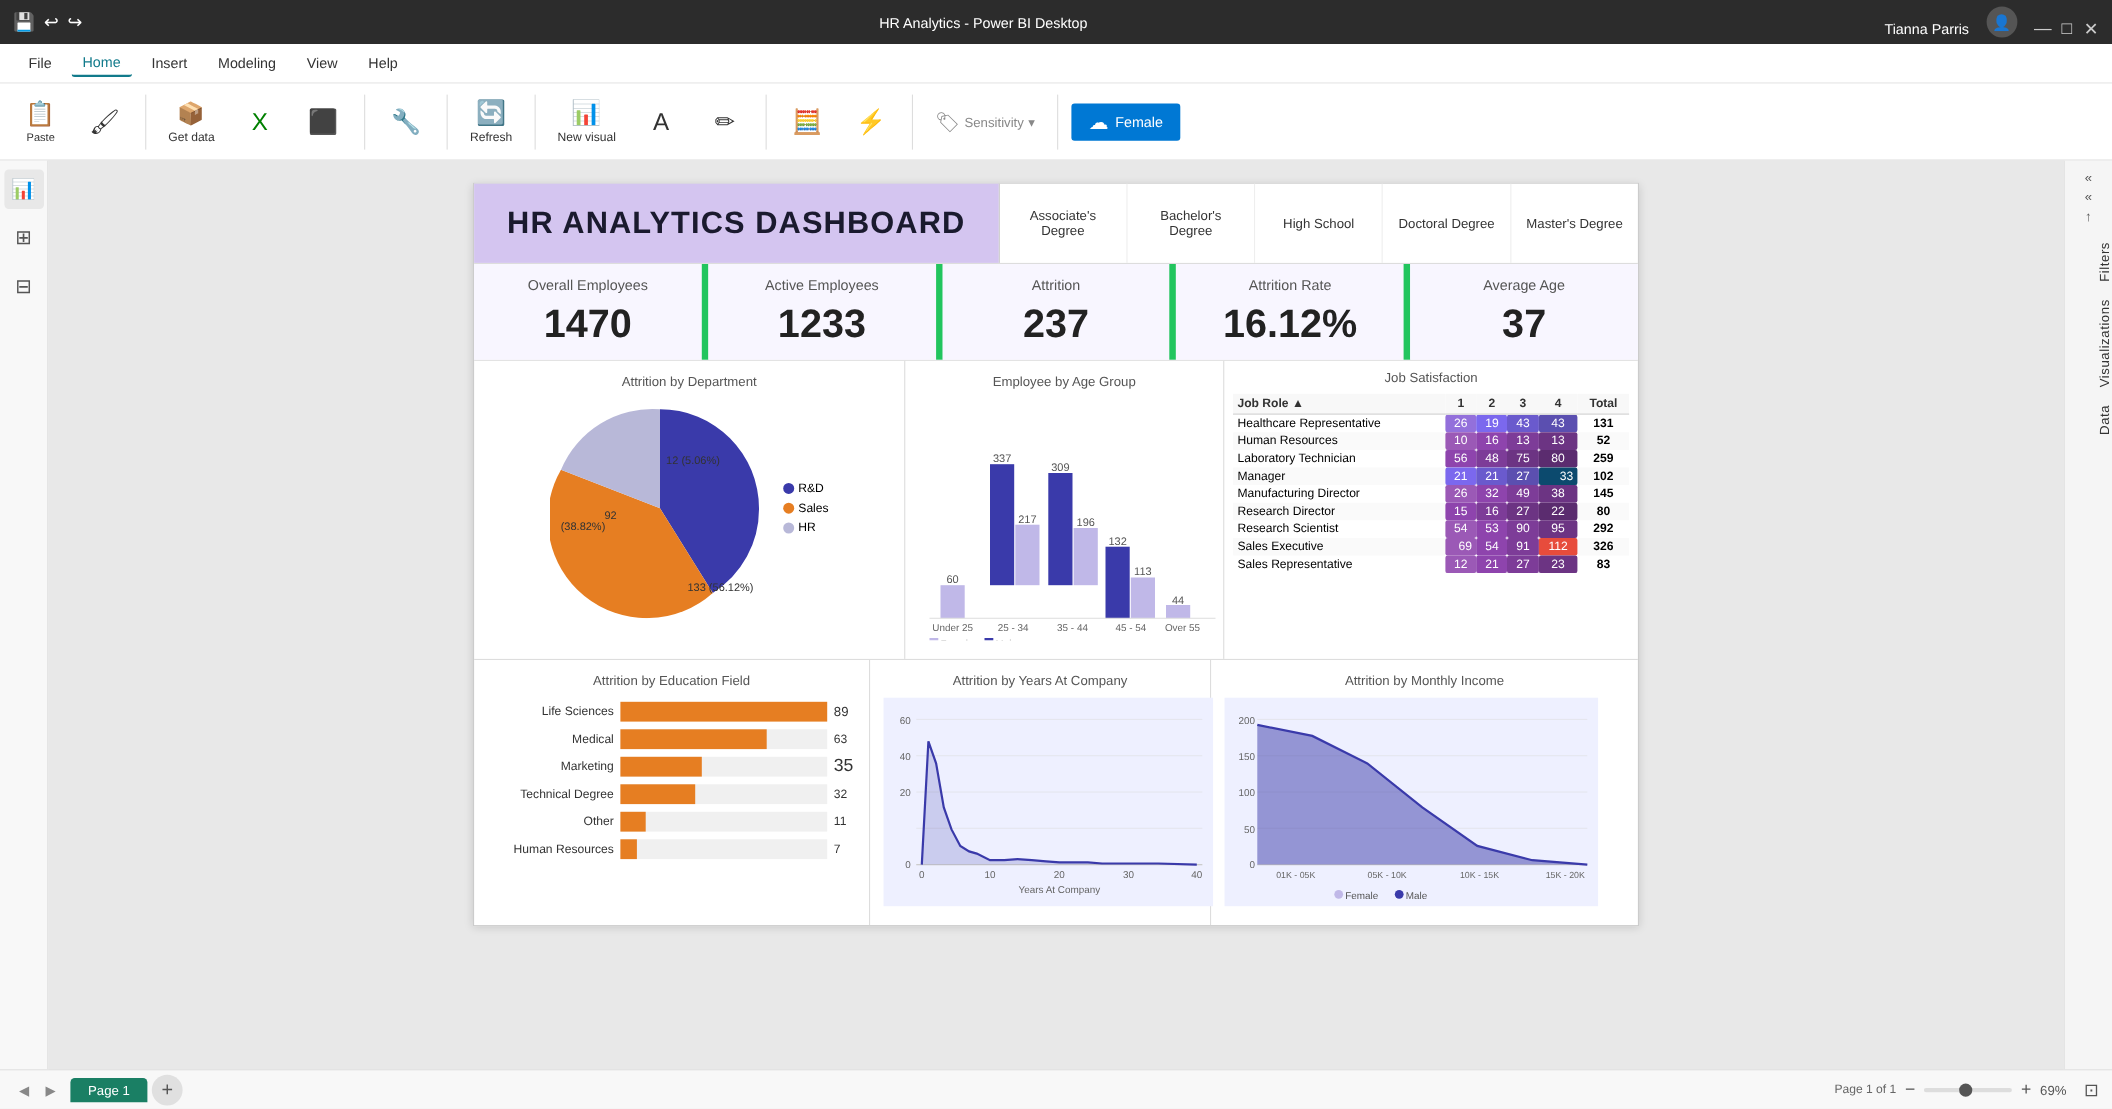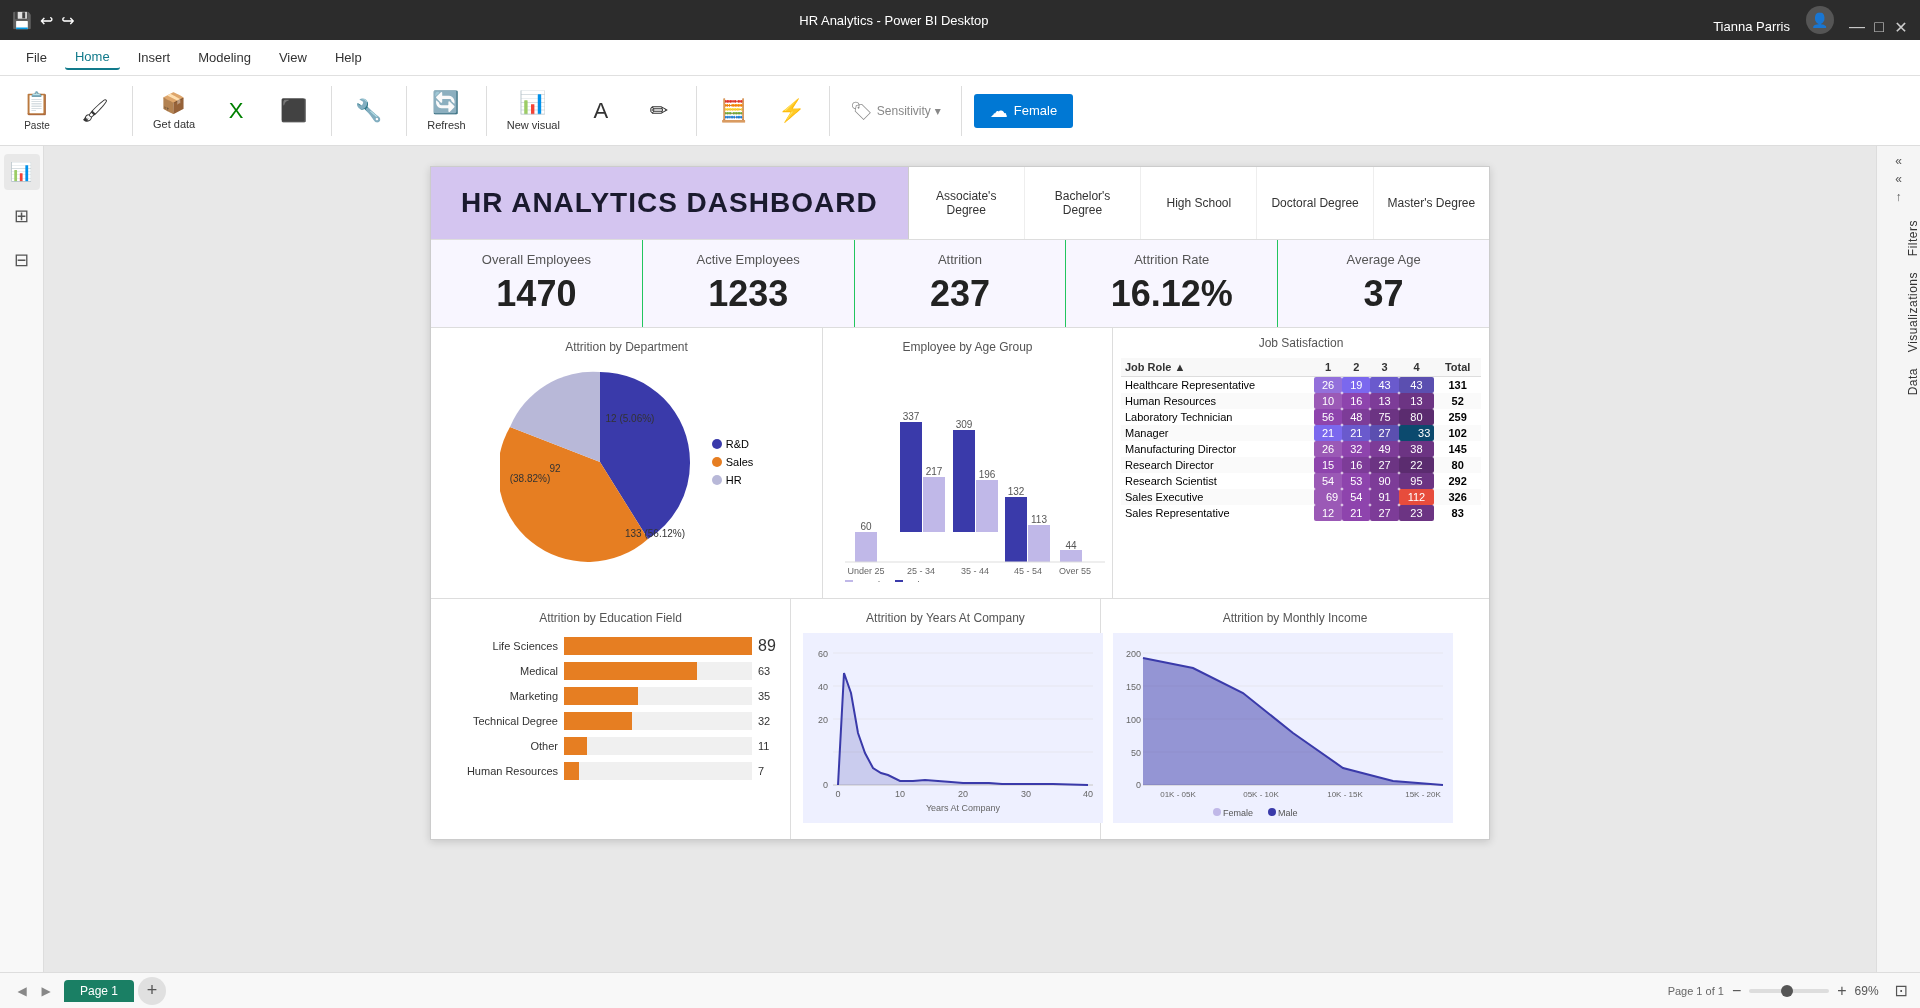--- a/index.html
+++ b/index.html
@@ -167,21 +167,21 @@
     }
     .filter-btn:last-child { border-right: none; }
 
     
     .kpi-row {
       display: flex;
       border-bottom: 1px solid #ddd;
     }
     .kpi-card {
       flex: 1;
-      border-right: 1px solid #22c55e;
+      border-right: 6px solid #22c55e;
       padding: 12px 16px;
       text-align: center;
       background: #f8f6ff;
     }
     .kpi-card:last-child { border-right: none; }
     .kpi-label {
       font-size: 13px;
       color: #555;
       margin-bottom: 6px;
     }
@@ -616,35 +616,35 @@
       <div class="bottom-charts">
 
         <div class="bottom-chart" style="width:360px;">
           <div class="chart-title">Attrition by Education Field</div>
           <div style="padding: 4px 0;" id="edu-bars">
           <div style="display: flex; align-items: center; margin-bottom: 7px; gap: 6px;">
       <span style="font-size:11px;color:#333;text-align:right;width:115px;flex-shrink:0;">Life Sciences</span>
       <div style="flex:1;height:18px;background:#f0f0f0;position:relative;">
         <div style="height:100%;background:#e67e22;width:100%;"></div>
       </div>
-      <span style="font-size:16px;color:#333;min-width:20px;">89</span>
+      <span style="font-size:12px;color:#333;min-width:20px;">89</span>
     </div>
               <div style="display: flex; align-items: center; margin-bottom: 7px; gap: 6px;">
       <span style="font-size:11px;color:#333;text-align:right;width:115px;flex-shrink:0;">Medical</span>
       <div style="flex:1;height:18px;background:#f0f0f0;position:relative;">
         <div style="height:100%;background:#e67e22;width:70.78651685393258%;"></div>
       </div>
       <span style="font-size:11px;color:#333;min-width:20px;">63</span>
     </div>
               <div style="display: flex; align-items: center; margin-bottom: 7px; gap: 6px;">
       <span style="font-size:11px;color:#333;text-align:right;width:115px;flex-shrink:0;">Marketing</span>
       <div style="flex:1;height:18px;background:#f0f0f0;position:relative;">
         <div style="height:100%;background:#e67e22;width:39.325842696629216%;"></div>
       </div>
-      <span style="font-size:11px;color:#333;min-width:20px;">35</span>
+      <span style="font-size:16px;color:#333;min-width:20px;">35</span>
     </div>
               <div style="display: flex; align-items: center; margin-bottom: 7px; gap: 6px;">
       <span style="font-size:11px;color:#333;text-align:right;width:115px;flex-shrink:0;">Technical Degree</span>
       <div style="flex:1;height:18px;background:#f0f0f0;position:relative;">
         <div style="height:100%;background:#e67e22;width:35.95505617977528%;"></div>
       </div>
       <span style="font-size:11px;color:#333;min-width:20px;">32</span>
     </div>
               <div style="display: flex; align-items: center; margin-bottom: 7px; gap: 6px;">
       <span style="font-size:11px;color:#333;text-align:right;width:115px;flex-shrink:0;">Other</span>

